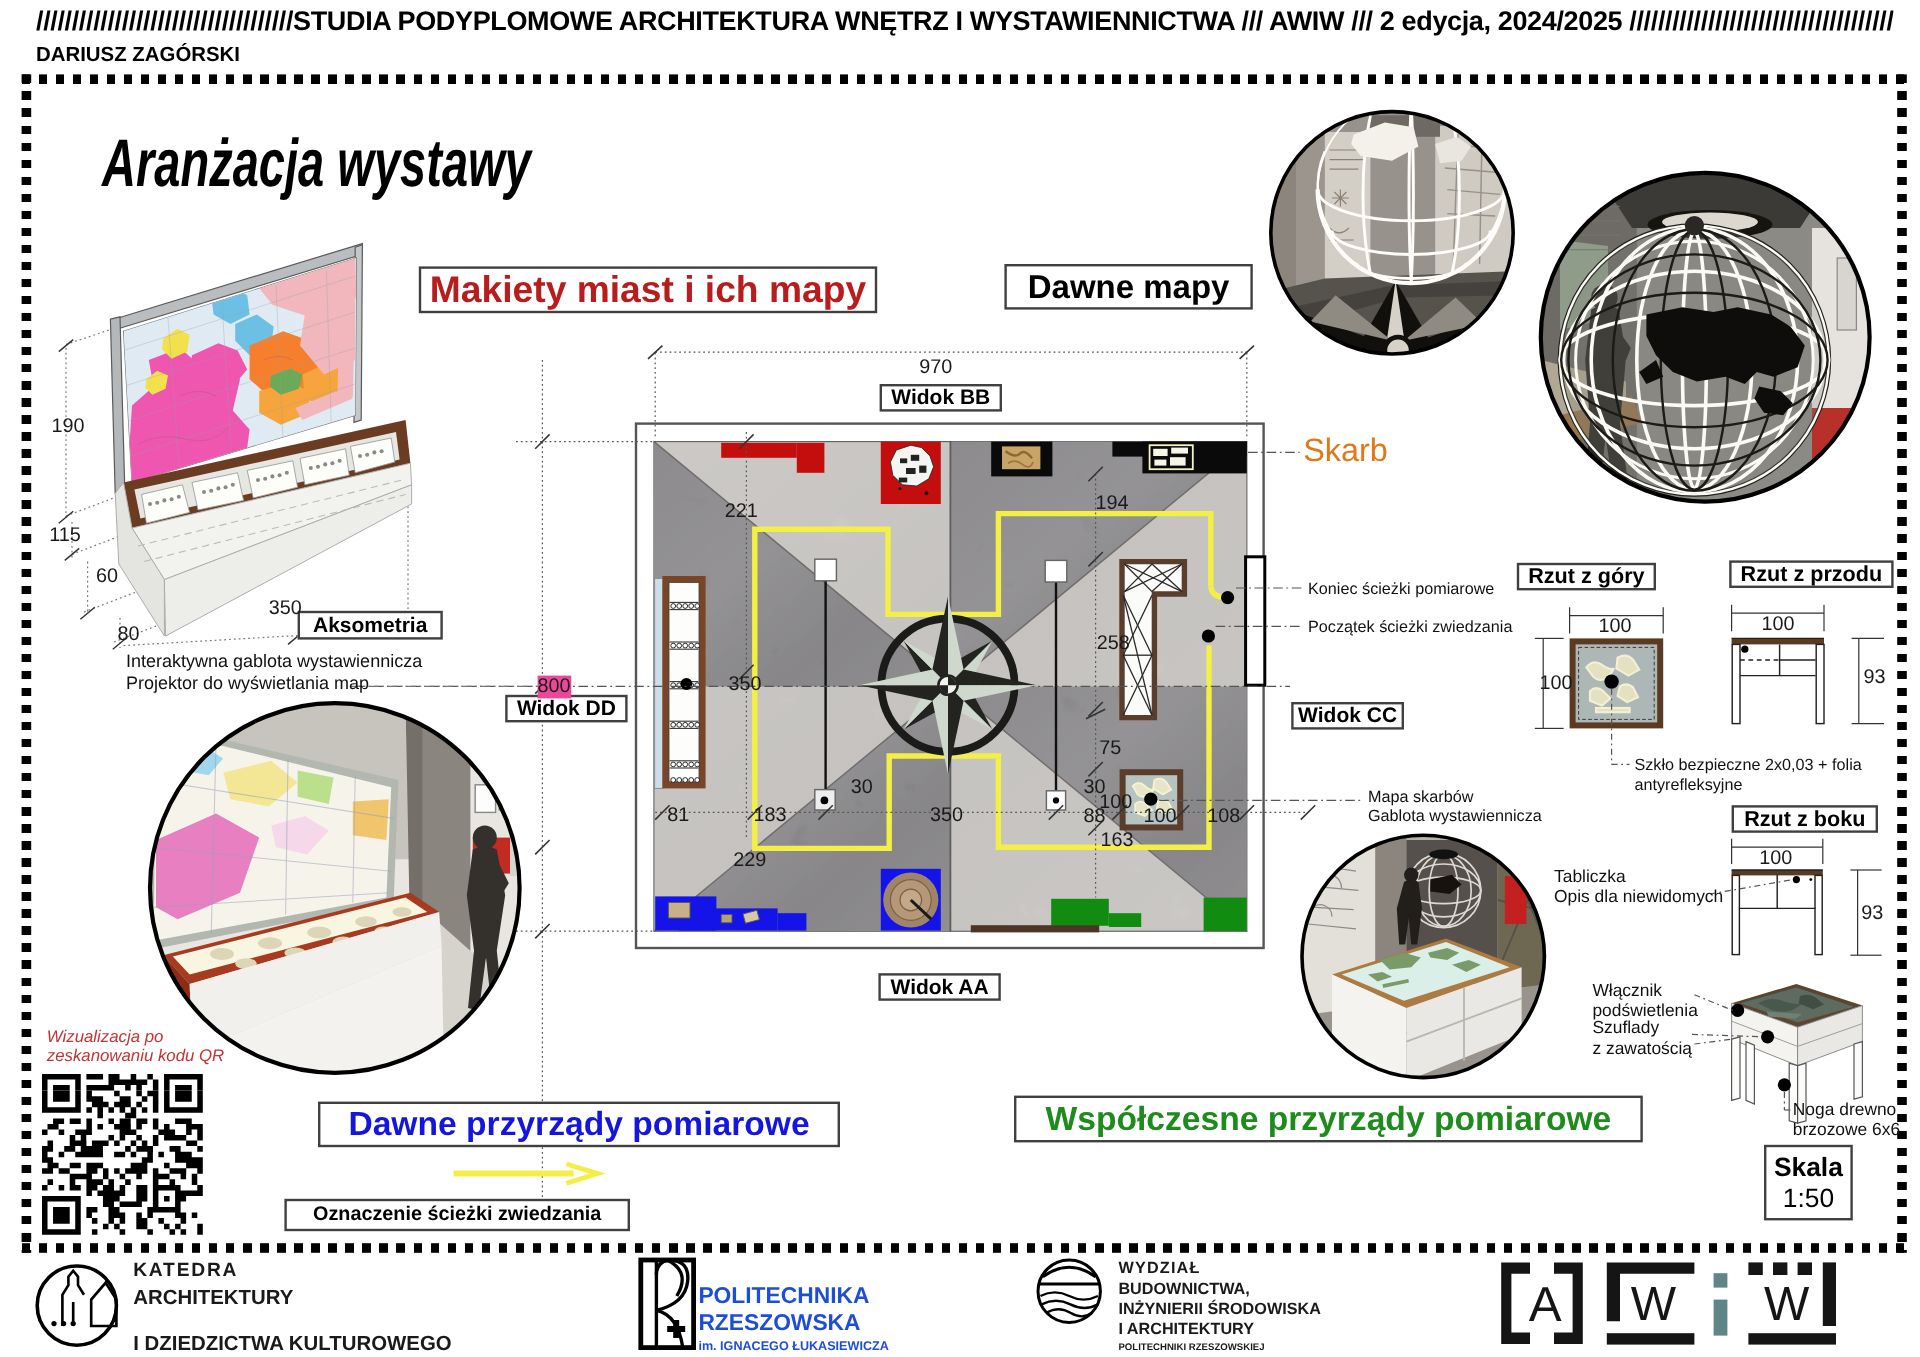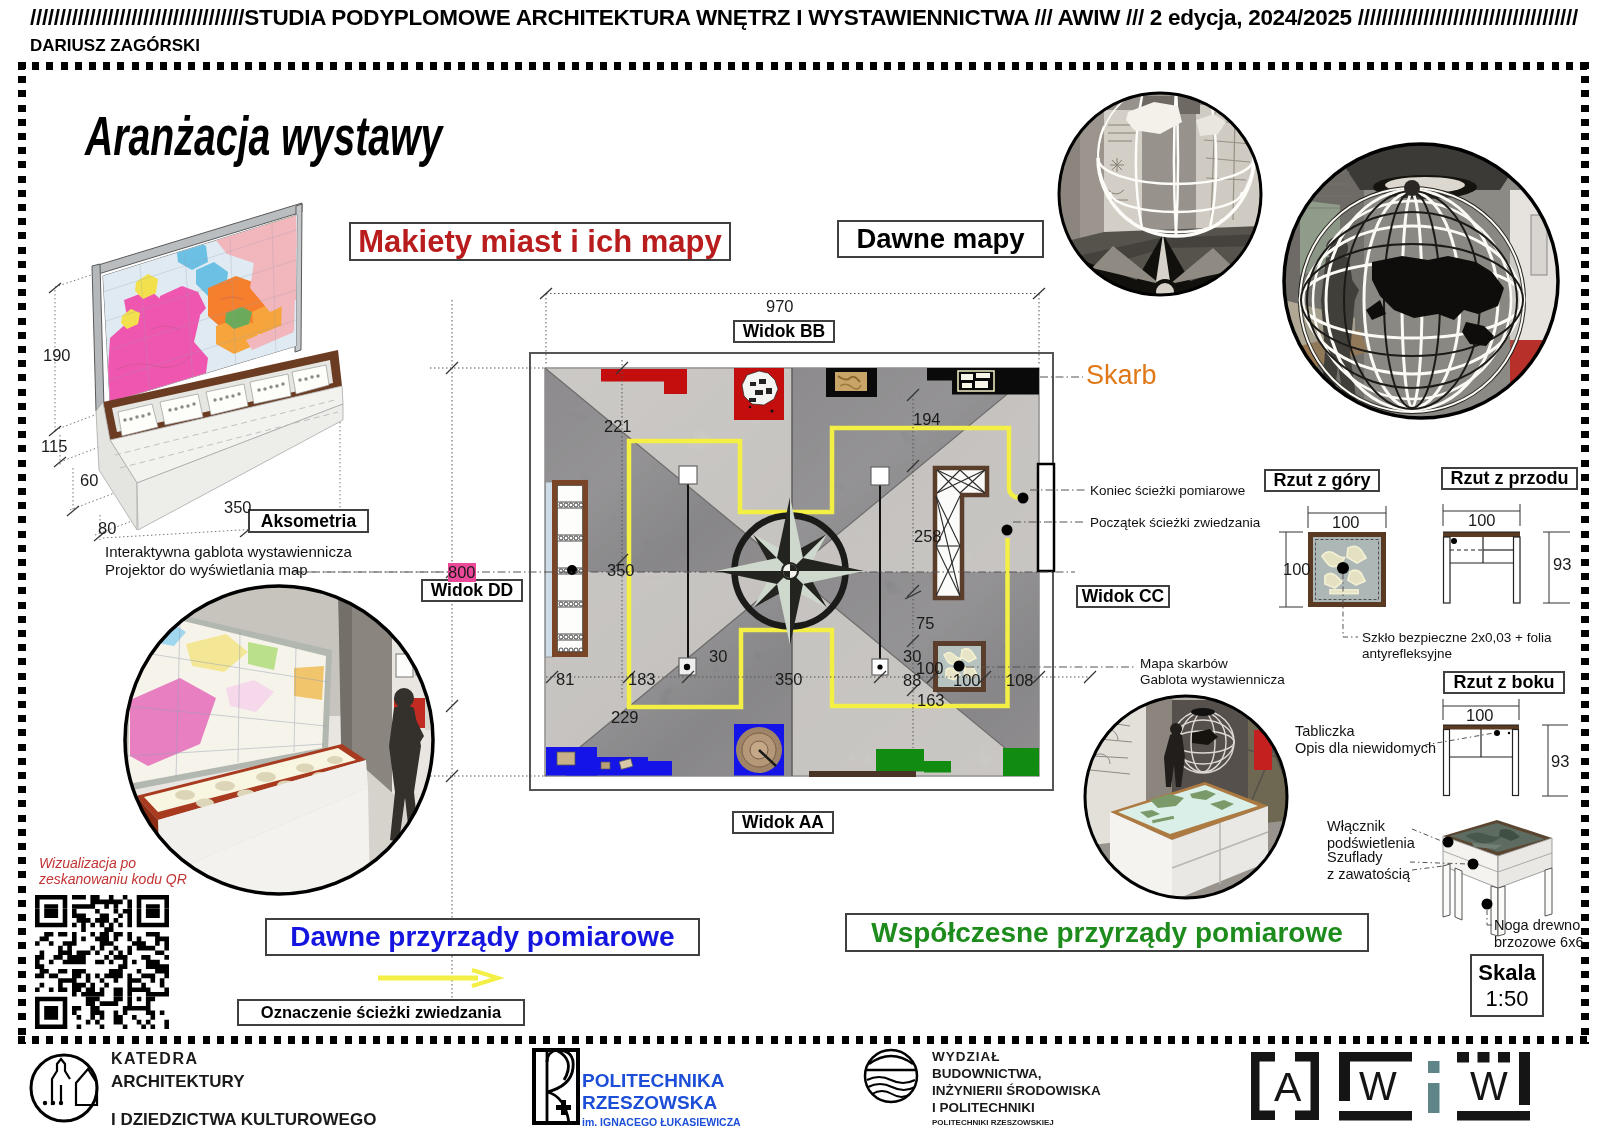--- a/index.html
+++ b/index.html
@@ -91,21 +91,21 @@
 </div>
 <div class="abs" style="left:582px;top:1070px;color:#1d4ed8;">
 <div style="font-size:19px;font-weight:bold;">POLITECHNIKA</div>
 <div style="font-size:19px;font-weight:bold;">RZESZOWSKA</div>
 <div style="font-size:10.5px;font-weight:bold;margin-top:2px;">im. IGNACEGO ŁUKASIEWICZA</div>
 </div>
 <div class="abs" style="left:932px;top:1049px;color:#1a1a1a;">
 <div style="font-size:13.5px;font-weight:bold;letter-spacing:1px;">WYDZIAŁ</div>
 <div style="font-size:13.5px;font-weight:bold;margin-top:2px;">BUDOWNICTWA,</div>
 <div style="font-size:13.5px;font-weight:bold;margin-top:2px;">INŻYNIERII ŚRODOWISKA</div>
-<div style="font-size:13.5px;font-weight:bold;margin-top:2px;">I POLITECHNIKI</div>
+<div style="font-size:13.5px;font-weight:bold;margin-top:2px;">I ARCHITEKTURY</div>
 <div style="font-size:8px;font-weight:bold;margin-top:3px;">POLITECHNIKI RZESZOWSKIEJ</div>
 </div>
 
 <svg class="abs" style="left:0;top:0;" width="1600" height="1131" viewBox="0 0 1600 1131">
 <g id="plan">
 <defs>
 <linearGradient id="darkfloor" x1="0" y1="0" x2="1" y2="1">
  <stop offset="0" stop-color="#716f74"></stop>
             <stop offset="0.4" stop-color="#7e7d81"></stop>
  <stop offset="0.7" stop-color="#68676b"></stop>

